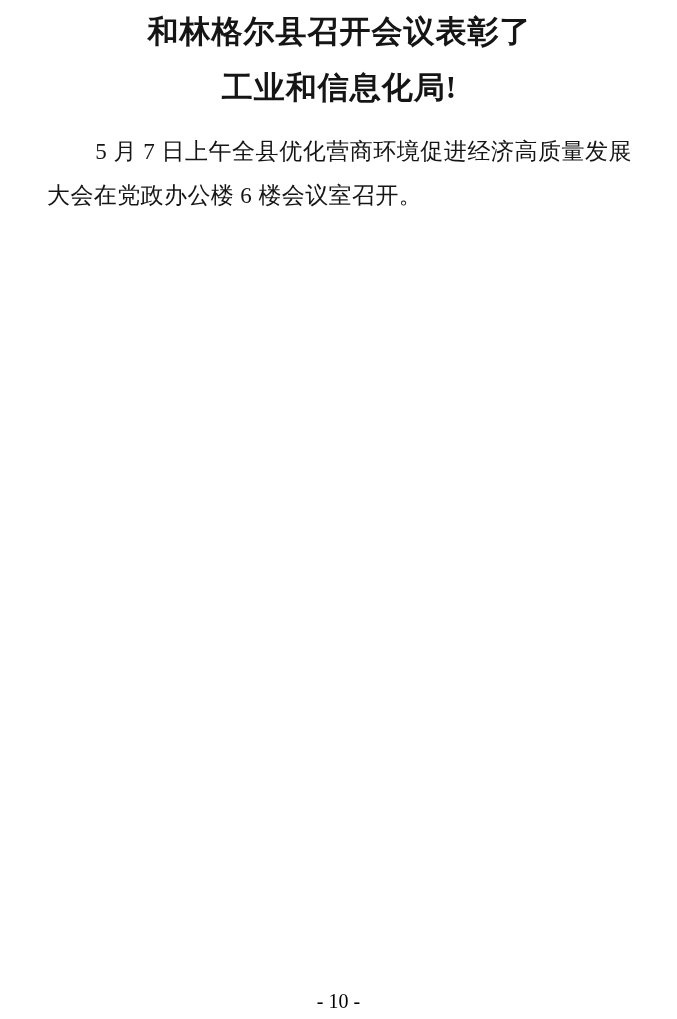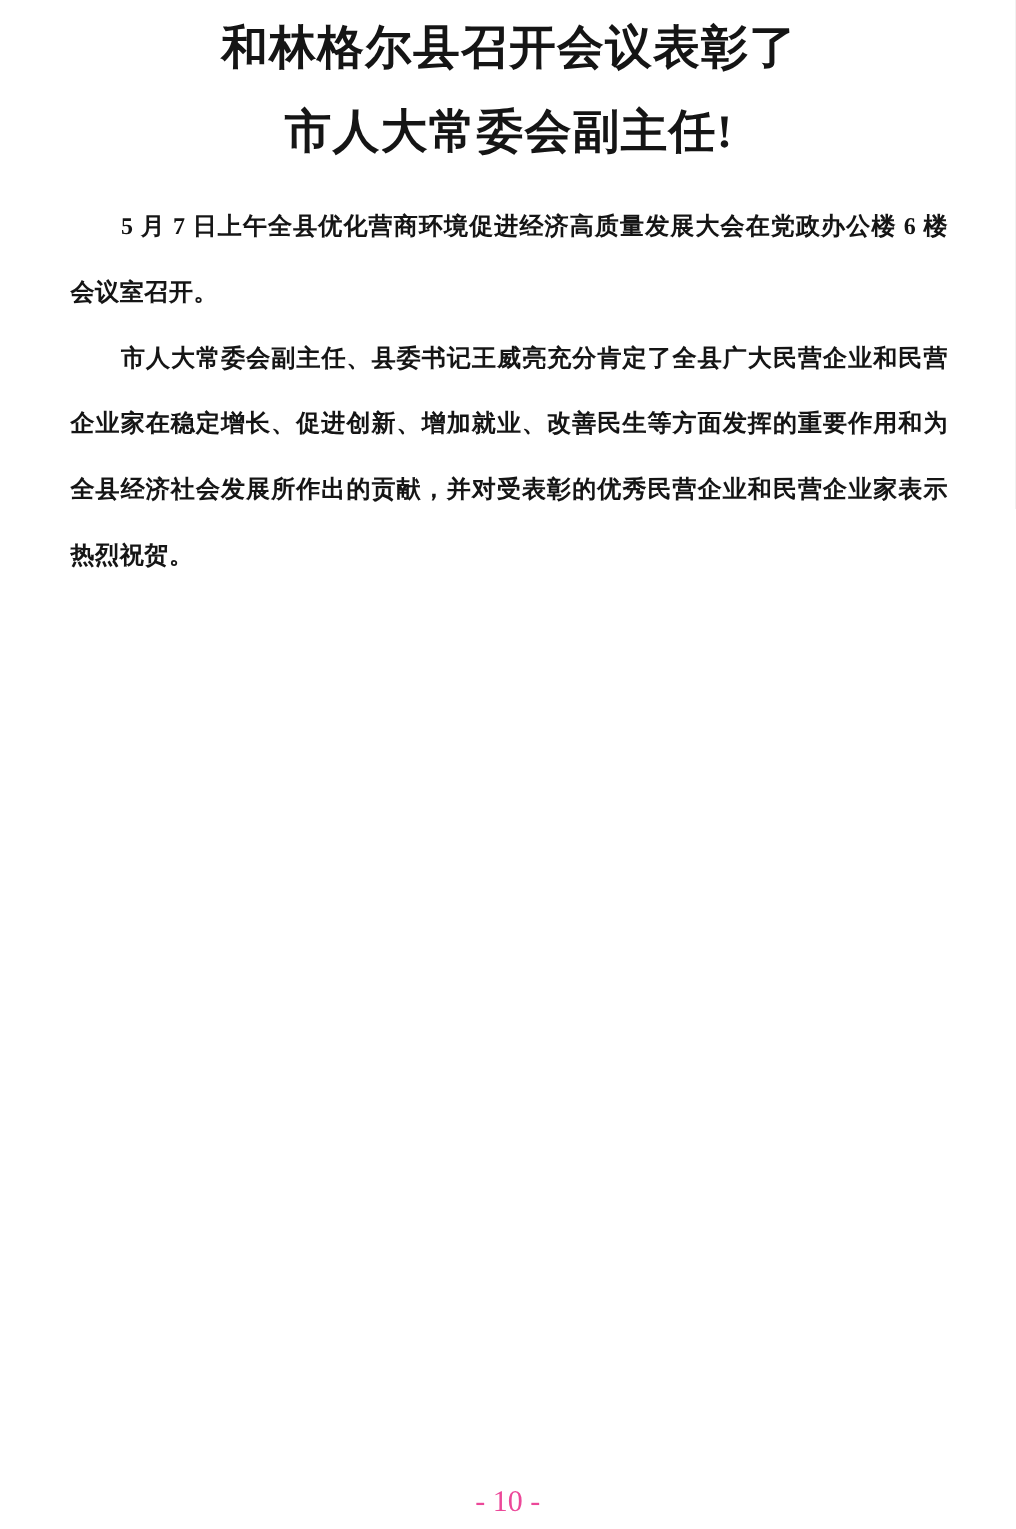--- a/index.html
+++ b/index.html
@@ -27,47 +27,45 @@
     letter-spacing: 1px;
   }
   .title-line {
     line-height: 56px;
   }
   .doc-body {
     margin-top: 14px;
   }
   .para {
     margin: 0;
-    font-size: 16px;
+    font-size: 23px;
     line-height: 43.8px;
     text-align: justify;
     text-indent: 2.1em;
     letter-spacing: 0.4px;
     word-break: break-all;
-    font-weight: bold;
   }
   .page-footer {
     position: absolute;
     left: 0;
     bottom: 6px;
     width: 100%;
     text-align: center;
     font-size: 20px;
-    color: #ec4899;
+    color: #000000;
   }
 </style>
 </head>
 <body>
 
 <div class="page">
   <div class="content">
     <div class="doc-title">
       <div class="title-line">和林格尔县召开会议表彰了</div>
-      <div class="title-line">市人大常委会副主任!</div>
+      <div class="title-line">工业和信息化局!</div>
     </div>
     <div class="doc-body">
 
     <p class="para">5 月 7 日上午全县优化营商环境促进经济高质量发展大会在党政办公楼 6 楼会议室召开。</p>
-        <p class="para">市人大常委会副主任、县委书记王威亮充分肯定了全县广大民营企业和民营企业家在稳定增长、促进创新、增加就业、改善民生等方面发挥的重要作用和为全县经济社会发展所作出的贡献，并对受表彰的优秀民营企业和民营企业家表示热烈祝贺。</p>
       </div>
   </div>
   <div class="page-footer">- 10 -</div>
 </div>
 
 </body></html>

